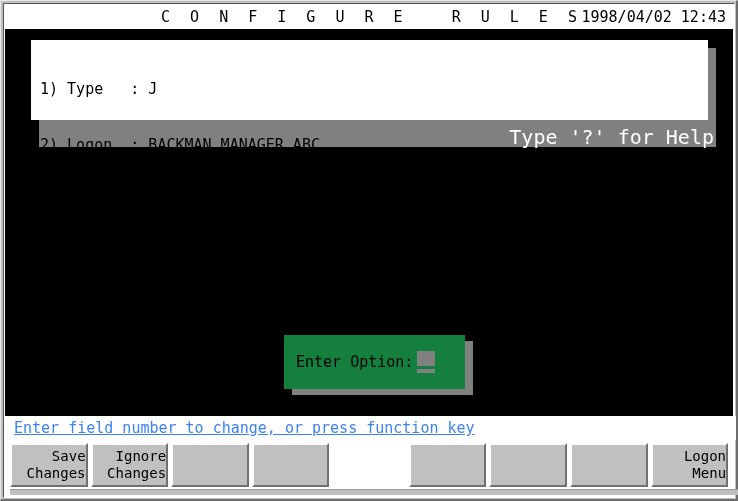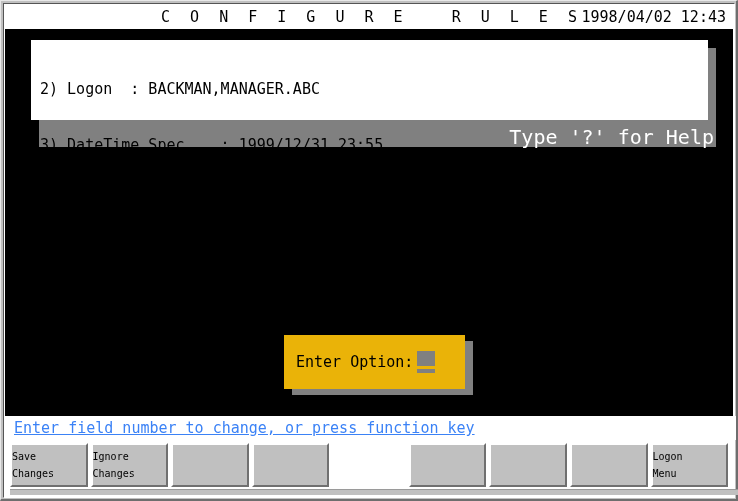--- a/index.html
+++ b/index.html
@@ -135,21 +135,21 @@
     width: 181px;
     height: 54px;
     background: #808080;
   }
   .dialog {
     position: absolute;
     left: 279px;
     top: 306px;
     width: 181px;
     height: 54px;
-    background: #eab308;
+    background: #15803d;
     color: #000000;
   }
   .dialog-label {
     position: absolute;
     left: 12px;
     top: 17px;
     font-size: 15px;
     line-height: 20px;
     white-space: pre;
   }
@@ -211,25 +211,25 @@
   .fkey {
     flex: 1 1 0;
     height: 44px;
     box-sizing: border-box;
     background: #c0c0c0;
     border-top: 2px solid #ffffff;
     border-left: 2px solid #ffffff;
     border-right: 2px solid #707070;
     border-bottom: 2px solid #707070;
     color: #000000;
-    font-size: 10px;
+    font-size: 14px;
     line-height: 17px;
     display: flex;
     flex-direction: column;
-    align-items: flex-start;
+    align-items: flex-end;
     justify-content: center;
     text-align: center;
     white-space: pre;
     padding: 0;
   }
   .fkey.empty-slot {
     background: transparent;
     border: none;
   }
   .fkey-line {
@@ -258,20 +258,21 @@
   </div>
 
   <div class="terminal">
 
     <div class="panel-shadow">
       <span class="panel-help">Type '?' for Help</span>
     </div>
 
     <div class="panel">
       <div class="field-list">
+        <div class="field-row">1) Type   : J</div>
         <div class="field-row">2) Logon  : BACKMAN,MANAGER.ABC</div>
         <div class="field-row">3) DateTime Spec    : 1999/12/31 23:55</div>
         <div class="field-row">4) LogTrace Options : T</div>
       </div>
     </div>
 
     <div class="dialog-shadow"></div>
     <div class="dialog">
       <span class="dialog-label">Enter Option:</span>
       <span class="dialog-cursor"></span>

